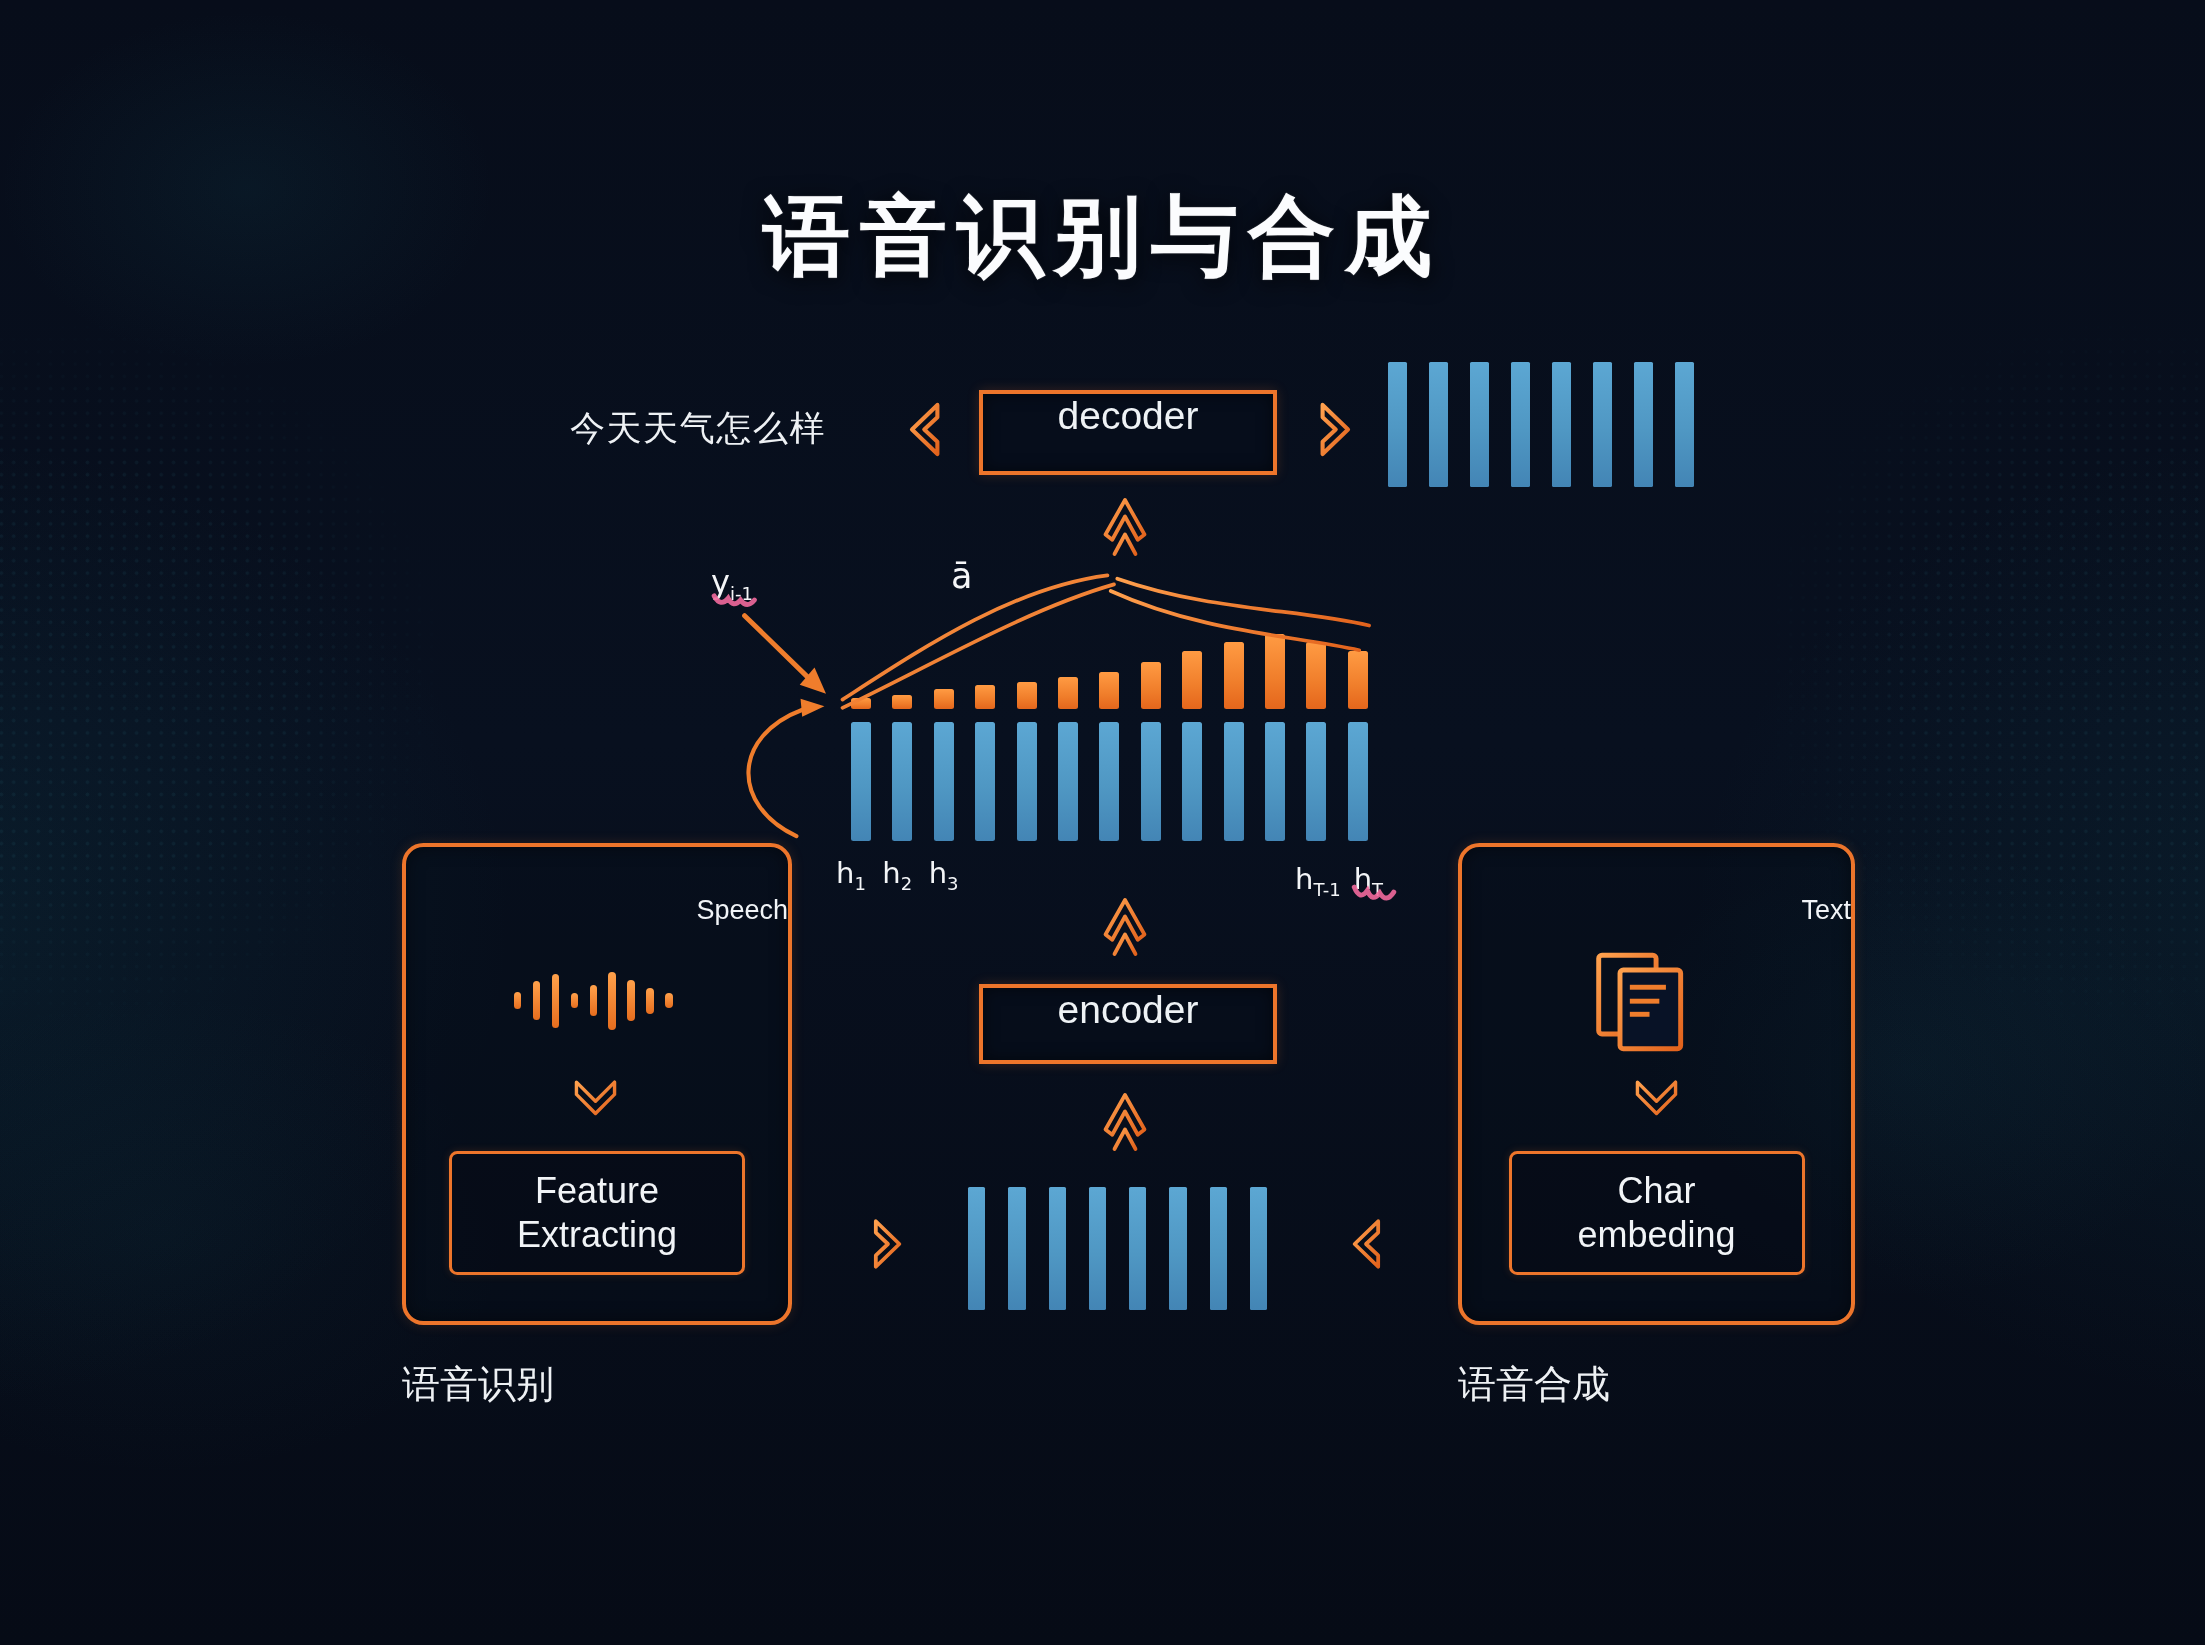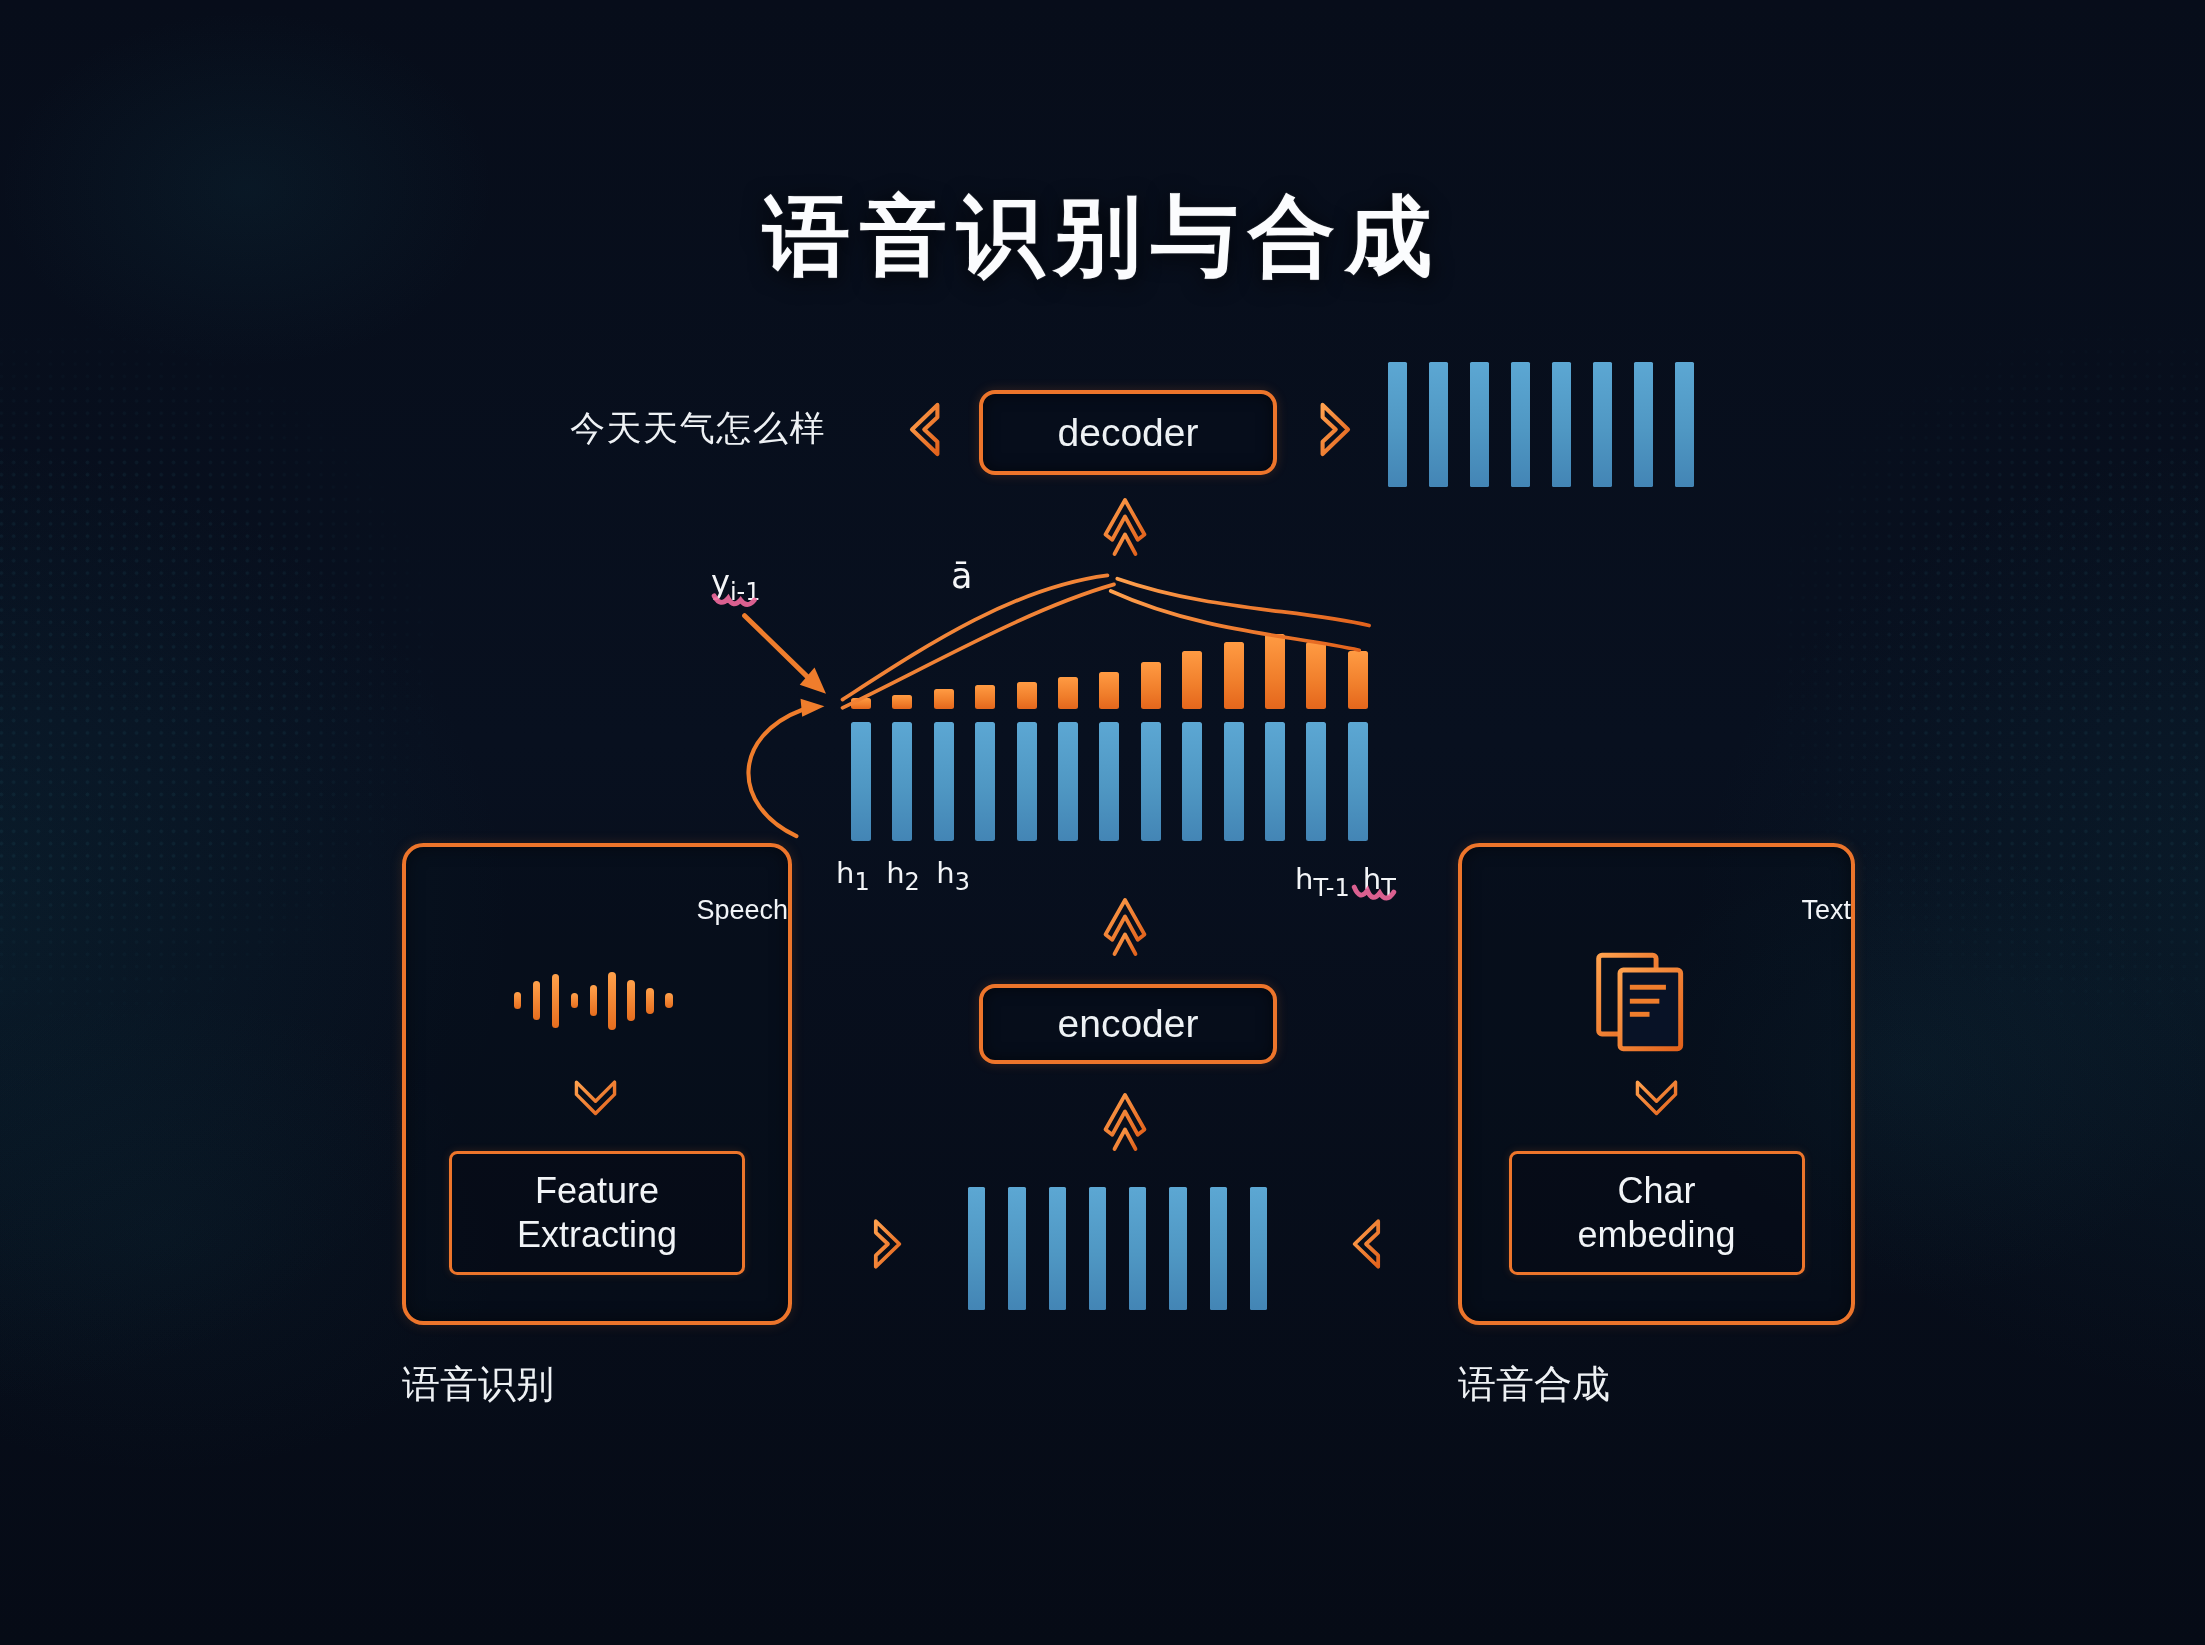--- a/index.html
+++ b/index.html
@@ -21,22 +21,22 @@
     -webkit-mask-image:radial-gradient(circle at 50% 50%, #000 0 40%, transparent 72%);
     mask-image:radial-gradient(circle at 50% 50%, #000 0 40%, transparent 72%);
   }
   .globe.gl{left:-263px;top:321px;} .globe.gr{right:-263px;top:321px;}
   .title{
     position:absolute;left:0;right:0;top:178px;text-align:center;
     font-size:87px;font-weight:900;letter-spacing:10px;color:#fbfcfe;
     text-shadow:0 4.1px 21.4px rgba(0,0,0,.85), 0 0 1.6px rgba(255,255,255,.35);
   }
   .obox{
-    position:absolute;border:4.1px solid #ed752b;border-radius:16px;
-    background:rgba(6,12,26,.55);display:flex;align-items:center;justify-content:center;
+    position:absolute;border:4.1px solid #ed752b;border-radius:0;
+    background:rgba(6,12,26,.55);display:flex;align-items:flex-start;justify-content:center;
     font-size:39px;color:#eef2f5;
     box-shadow:0 0 11.5px rgba(237,117,43,.20), inset 0 0 15px rgba(0,0,0,.55);
   }
   #decoder-box{left:979px;top:390px;width:290px;height:77px;}
   #encoder-box{left:979px;top:984px;width:290px;height:72px;}
   .panel{
     position:absolute;top:843px;height:474px;border:4.1px solid #ed752b;border-radius:21.4px;
     background:rgba(7,13,27,.35);box-shadow:0 0 13px rgba(237,117,43,.16), inset 0 0 18px rgba(0,0,0,.45);
   }
   #left-panel{left:402px;width:382px;}
@@ -59,21 +59,21 @@
   .orange .bar{background:linear-gradient(180deg,#ff9b43 0%,#f07e2b 60%,#e4661c 100%);}
   #output-bars{left:1388px;top:362px;height:125px;gap:22px;} #output-bars .bar{width:19px;}
   #input-bars{left:968px;top:1187px;height:123px;gap:23px;} #input-bars .bar{width:17.3px;}
   #att-weights{left:851px;top:634px;height:75px;gap:21.4px;} #att-weights .bar{width:20px;border-radius:2.5px;}
   #att-hidden{left:851px;top:722px;height:119px;gap:21.4px;} #att-hidden .bar{width:20px;border-radius:2.5px;}
   #waveform{left:513px;top:961px;height:79px;align-items:center;gap:11.5px;}
   #waveform .bar{width:7.4px;border-radius:5px;background:linear-gradient(180deg,#ffa14b,#e66d1e);}
   .hgroup{position:absolute;display:flex;color:#f3f5f7;font-family:"DejaVu Sans","Liberation Sans",sans-serif;}
   #h-left{left:836px;top:856px;gap:16.5px;font-size:29px;text-align:center;}
   #h-right{left:1295px;top:862px;gap:13px;font-size:29px;}
-  .hgroup sub,.mathlbl sub{font-size:24px;}
+  .hgroup sub,.mathlbl sub{font-size:18px;}
   .mathlbl{position:absolute;color:#f5f6f8;font-family:"DejaVu Sans","Liberation Sans",sans-serif;}
   #y-label{left:711px;top:563px;font-size:32px;}
   #a-label{left:951px;top:556px;font-size:35px;}
   svg{position:absolute;overflow:visible;}
   .chev{position:absolute;}
 </style>
 </head>
 <body>
 
 <div class="stage">

